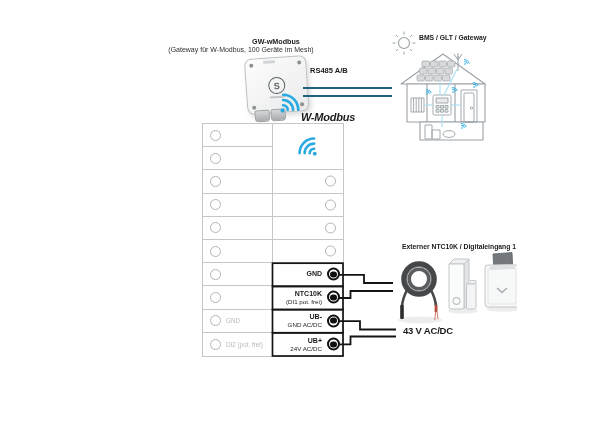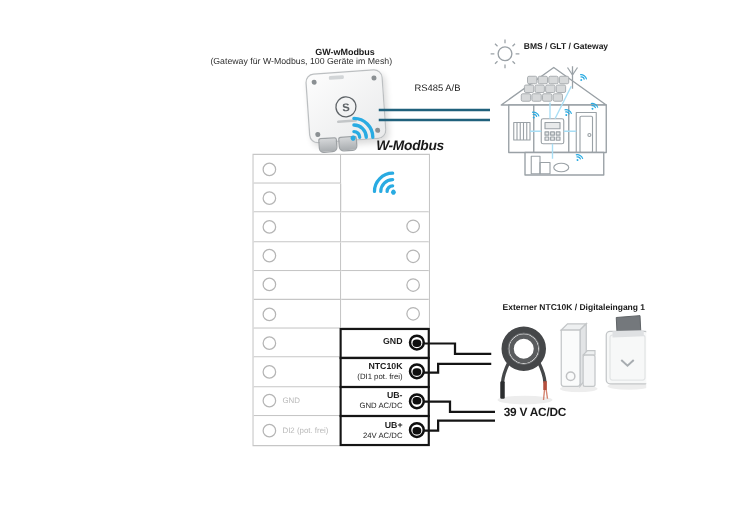--- a/index.html
+++ b/index.html
@@ -17,21 +17,21 @@
   .s1{left:4px;top:4px}.s2{right:4px;top:4px}.s3{left:4px;bottom:4px}.s4{right:4px;bottom:4px}
   .dev-logo{position:absolute;left:50%;top:19px;transform:translateX(-50%);width:15px;height:15px;border:1.4px solid #5d6266;
             border-radius:50%;display:flex;align-items:center;justify-content:center;font-size:9px;font-weight:bold;color:#5d6266;}
   .dev-text{position:absolute;left:50%;top:38px;transform:translateX(-50%);width:16px;height:2px;background:#c3c6c8;border-radius:1px;}
   .dev-top{position:absolute;left:18px;top:2px;width:12px;height:3px;background:#d2d5d7;border-radius:1px;}
   .gland{position:absolute;top:52px;width:13px;height:10px;background:linear-gradient(#d4d6d8,#a9adb0);
          border:1px solid #9da1a4;border-radius:2px 2px 4px 4px;}
   .g1{left:7px}.g2{left:23px}
   .device-wifi{left:276px;top:90px;width:27px;height:27px;}
   
-  .rs485{left:310px;top:66px;width:80px;text-align:center;font-size:7.5px;font-weight:normal;}
+  .rs485{left:310px;top:66px;width:80px;text-align:left;font-size:7.5px;font-weight:bold;}
   .busline{left:303px;width:89px;height:2.1px;background:#20617c;}
   .bl1{top:87px}.bl2{top:95.2px}
   .bms{left:419px;top:33.5px;font-size:6.8px;font-weight:bold;}
   .house{left:386px;top:27px;}
   .wmodbus{left:301px;top:111px;font-size:11px;font-weight:bold;letter-spacing:-0.2px;font-style:italic;}
   
   .tblock{left:202px;top:123px;width:142px;height:234px;border:1px solid #c6c6c6;box-sizing:border-box;}
   .cell{position:absolute;box-sizing:border-box;height:23.2px;background:#fff;}
   .cell.left{left:0;width:69.5px;border-right:1px solid #c6c6c6;border-bottom:1px solid #c6c6c6;
              display:flex;align-items:center;gap:5px;padding-left:7px;}
@@ -303,15 +303,15 @@
 
   <svg class="abs keycard" width="44" height="60" viewBox="0 0 44 60">
     <ellipse cx="22" cy="57" rx="17" ry="2.8" fill="rgba(0,0,0,0.07)"></ellipse>
     <polygon points="12,2 31,0.5 32,21 13,22.5" fill="#74787c" stroke="#5f6366" stroke-width="0.8"></polygon>
     <rect x="4" y="13" width="34" height="42" rx="3" fill="#f7f8f8" stroke="#c3c6c8" stroke-width="1"></rect>
     <rect x="7" y="16" width="28" height="36" rx="2" fill="none" stroke="#e3e5e6" stroke-width="1"></rect>
     <polygon points="9,13 34,12.2 34,17 9,18" fill="#dfe1e3"></polygon>
     <path d="M16 36 L21 40.5 L26 36" stroke="#a8adb1" stroke-width="1.6" fill="none"></path>
   </svg>
 
-  <div class="abs power">39 V AC/DC</div>
+  <div class="abs power">43 V AC/DC</div>
 
 </div>
 
 </body></html>

